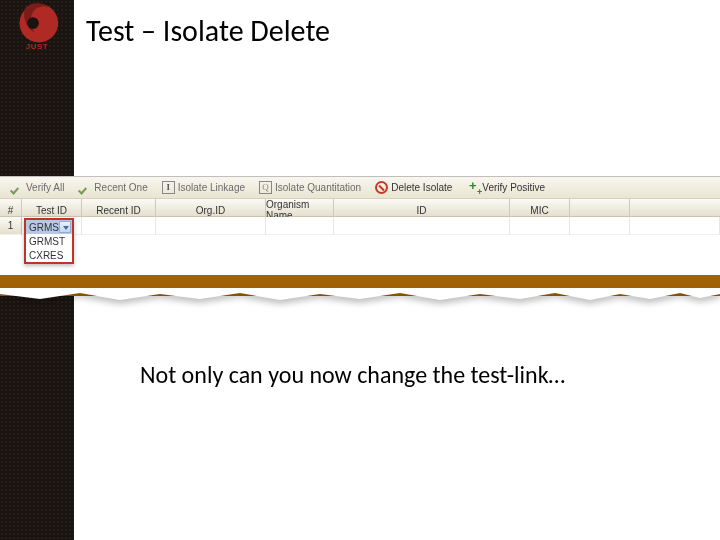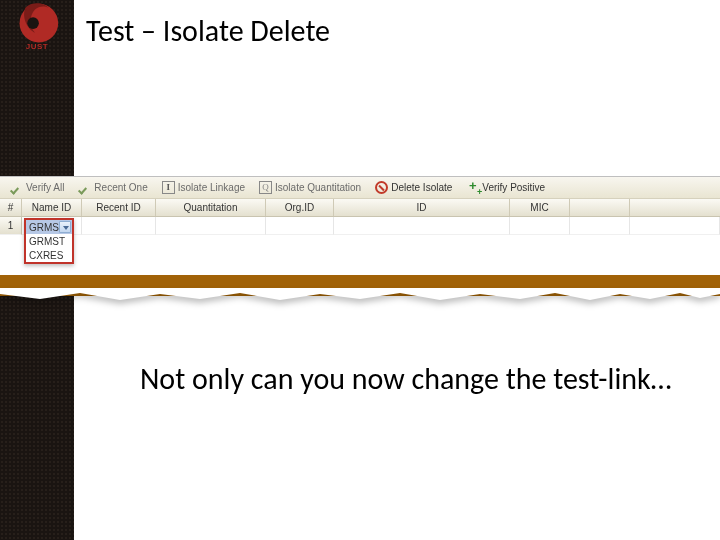--- a/index.html
+++ b/index.html
@@ -183,21 +183,21 @@
     position: absolute;
     left: 0; right: 0; bottom: -8px;
     height: 16px;
     pointer-events: none;
   }
   .torn svg { width: 100%; height: 16px; display: block; filter: drop-shadow(0 4px 3px rgba(0,0,0,.25)); }
 
   .caption {
     position: absolute;
     left: 140px; top: 360px;
-    font-size: 30px;
+    font-size: 24px;
     color: #000;
     font-family: Calibri, "Segoe UI", sans-serif;
   }
 </style>
 </head>
 <body>
 
 <div class="sidebar">
   <div class="logo">
     <svg viewBox="0 0 60 60">
@@ -235,24 +235,24 @@
       <span>Delete Isolate</span>
     </div>
     <div class="tbtn enabled">
       <span class="tico ico-plus">+</span>
       <span>Verify Positive</span>
     </div>
   </div>
 
   <div class="grid-head">
     <div class="gh">#</div>
-    <div class="gh">Name ID</div>
+    <div class="gh">Test ID</div>
     <div class="gh">Recent ID</div>
-    <div class="gh">Quantitation</div>
     <div class="gh">Org.ID</div>
+    <div class="gh">Organism Name</div>
     <div class="gh">ID</div>
     <div class="gh">MIC</div>
     <div class="gh"></div>
   </div>
 
   <div class="grid-body">
     <div class="grid-row">
       <div class="cell rownum">1</div>
       <div class="cell dropdown-cell">
         <div class="combo">

